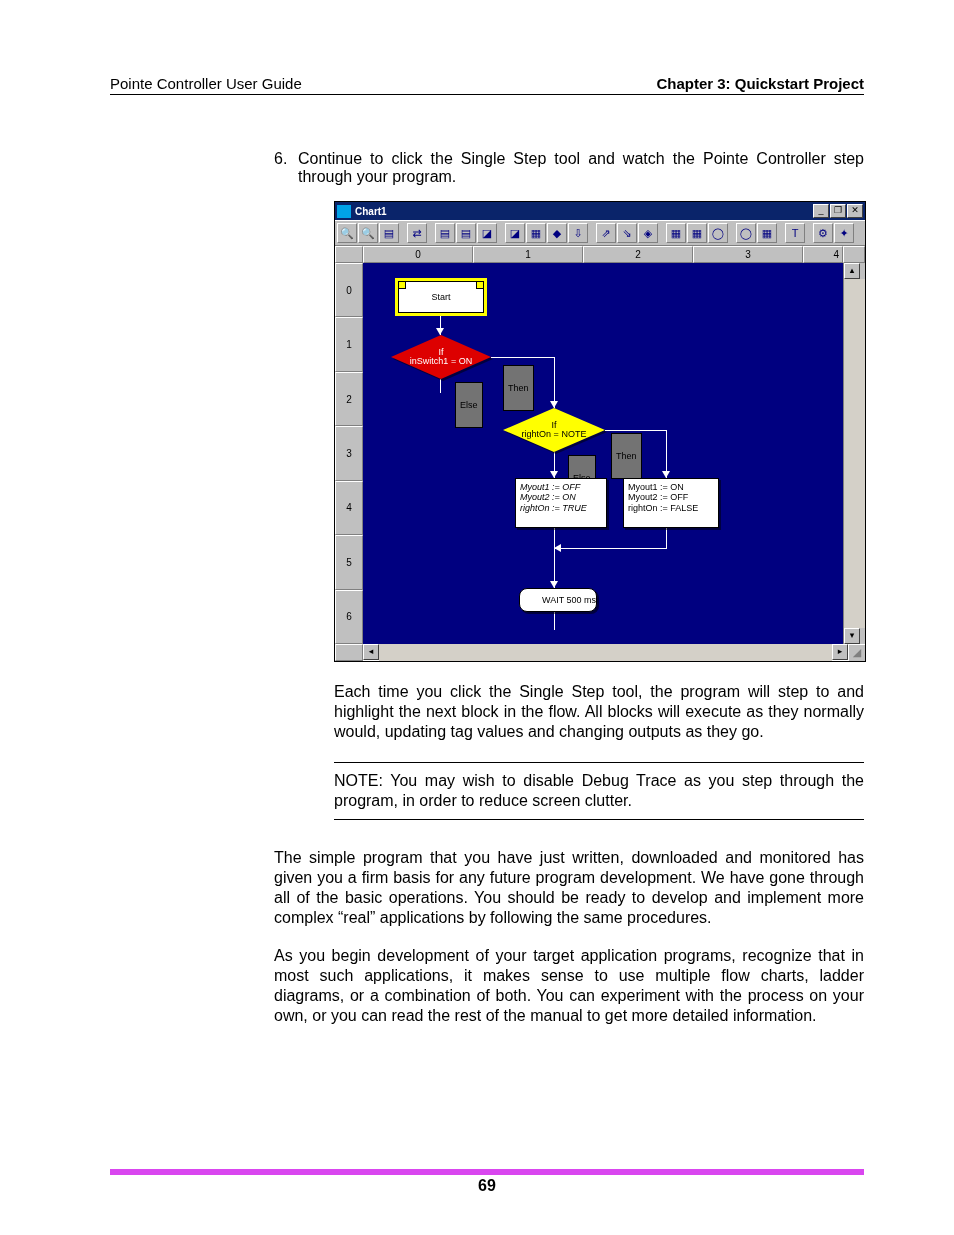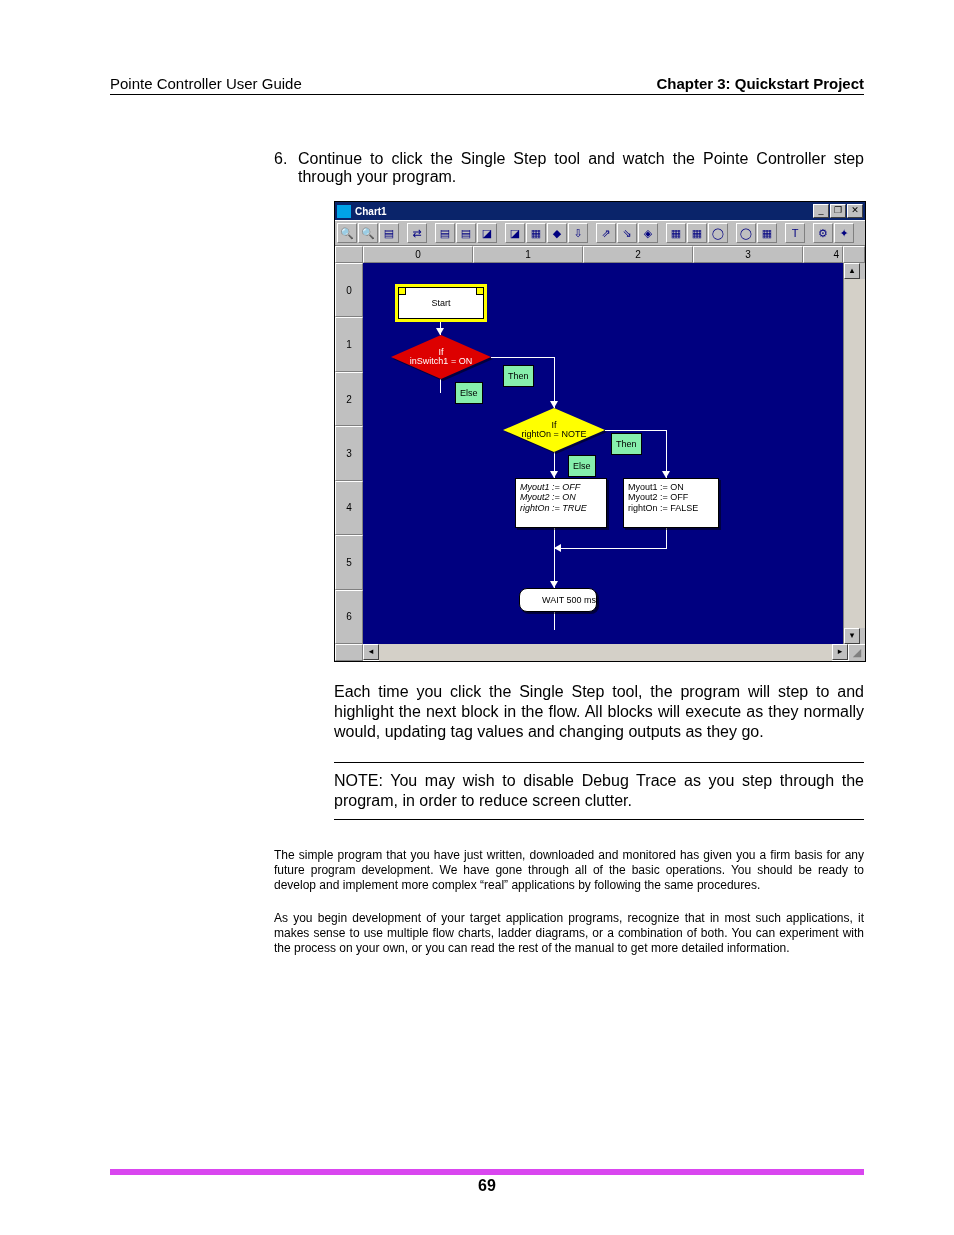--- a/index.html
+++ b/index.html
@@ -164,21 +164,21 @@
   .node {
     position:absolute;
     background:#fff;
     border:1px solid #000;
     font-size:9px;
     text-align:center;
     box-shadow: 2px 2px 0 rgba(0,0,0,0.5);
   }
   .sel { outline: 3px solid #ffff00; }
   .start {
-    left: 35px; top: 24px; width: 84px; height: 30px;
+    left: 35px; top: 18px; width: 84px; height: 30px;
     display:flex; align-items:center; justify-content:center;
   }
   .start::before, .start::after {
     content:""; position:absolute; top:-1px;
     width:6px; height:6px; background:#ffff00; border:1px solid #000;
   }
   .start::before{ left:-1px; } .start::after{ right:-1px; }
   .diamond1 {
     left: 28px; top: 72px; width:100px; height:44px;
     background:#d00; color:#fff;
@@ -188,24 +188,24 @@
     display:flex; flex-direction:column; align-items:center; justify-content:center;
     line-height:1.05;
     box-shadow:none;
   }
   .d1wrap {
     position:absolute; left:28px; top:72px; width:100px; height:44px;
     filter: drop-shadow(2px 2px 0 rgba(0,0,0,0.5));
   }
   .lbl {
     position:absolute;
-    background:#86efac;
+    background:#737373;
     border:1px solid #000;
     font-size:9px;
-    padding:4px 4px;
+    padding:16px 4px;
     line-height:12px;
   }
   .then1 { left:140px; top:102px; }
   .else1 { left:92px; top:119px; }
   .diamond2 {
     left: 140px; top: 145px; width:102px; height:44px;
     background:#ffff00;
     clip-path: polygon(50% 0, 100% 50%, 50% 100%, 0 50%);
     border:none;
     display:flex; flex-direction:column; align-items:center; justify-content:center;
@@ -259,21 +259,21 @@
     text-align: justify;
     line-height: 1.25;
     border-top: 1px solid #000;
     border-bottom: 1px solid #000;
     padding: 8px 0;
     margin-top: 20px;
     margin-bottom: 28px;
   }
   .para2 {
     margin-left: 164px;
-    font-size: 12px;
+    font-size: 16px;
     text-align: justify;
     line-height: 1.25;
     margin-bottom: 18px;
   }
   .footer {
     position:absolute;
     left:110px; right:90px; bottom: 40px;
     border-top:6px solid #d946ef;
     text-align:center;
     font-weight:700;

